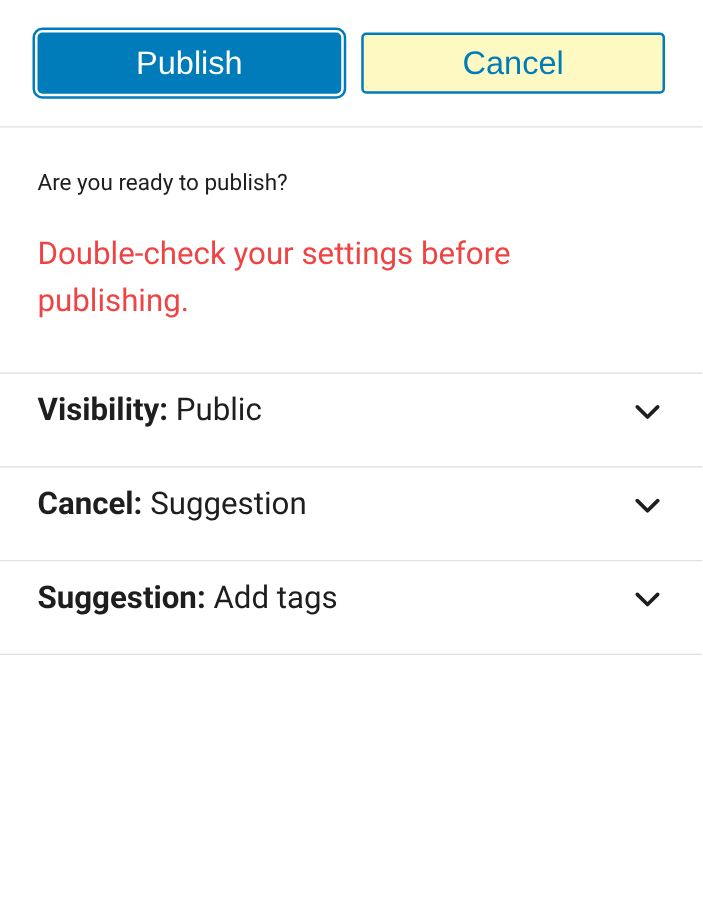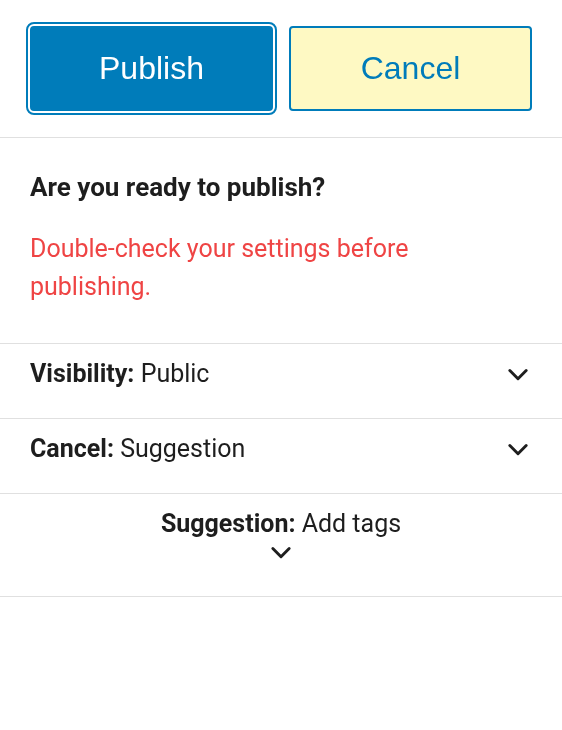--- a/index.html
+++ b/index.html
@@ -13,22 +13,22 @@
       width: 562px;
       height: 730px;
     }
     .button-row {
       display: flex;
       gap: 16px;
       padding: 26px 30px 26px 30px;
     }
     .btn {
       flex: 1;
-      height: 85px;
-      font-size: 32px;
+      height: 49px;
+      font-size: 26px;
       font-weight: 400;
       border-radius: 4px;
       cursor: pointer;
       display: flex;
       align-items: center;
       justify-content: center;
     }
     .btn-primary {
       background: #007cba;
       color: #fff;
@@ -42,41 +42,40 @@
       border: 2px solid #007cba;
     }
     .divider {
       border: none;
       border-top: 1px solid #e0e0e0;
     }
     .intro {
       padding: 34px 30px 38px 30px;
     }
     .intro-title {
-      font-size: 26px;
-      font-weight: 700;
+      font-size: 18px;
+      font-weight: 400;
       color: #1e1e1e;
       margin-bottom: 28px;
     }
     .intro-text {
       font-size: 25px;
       color: #ef4444;
       line-height: 1.5;
     }
     .setting-row {
       display: flex;
       align-items: center;
       justify-content: space-between;
       padding: 15px 30px 30px 30px;
       border-top: 1px solid #e0e0e0;
       cursor: pointer;
     }
     .setting-row:last-of-type {
       border-bottom: 1px solid #e0e0e0;
-      flex-direction: column;
     }
     .setting-text {
       font-size: 25px;
       color: #1e1e1e;
     }
     .setting-label {
       font-weight: 700;
     }
     .setting-value {
       font-weight: 400;

